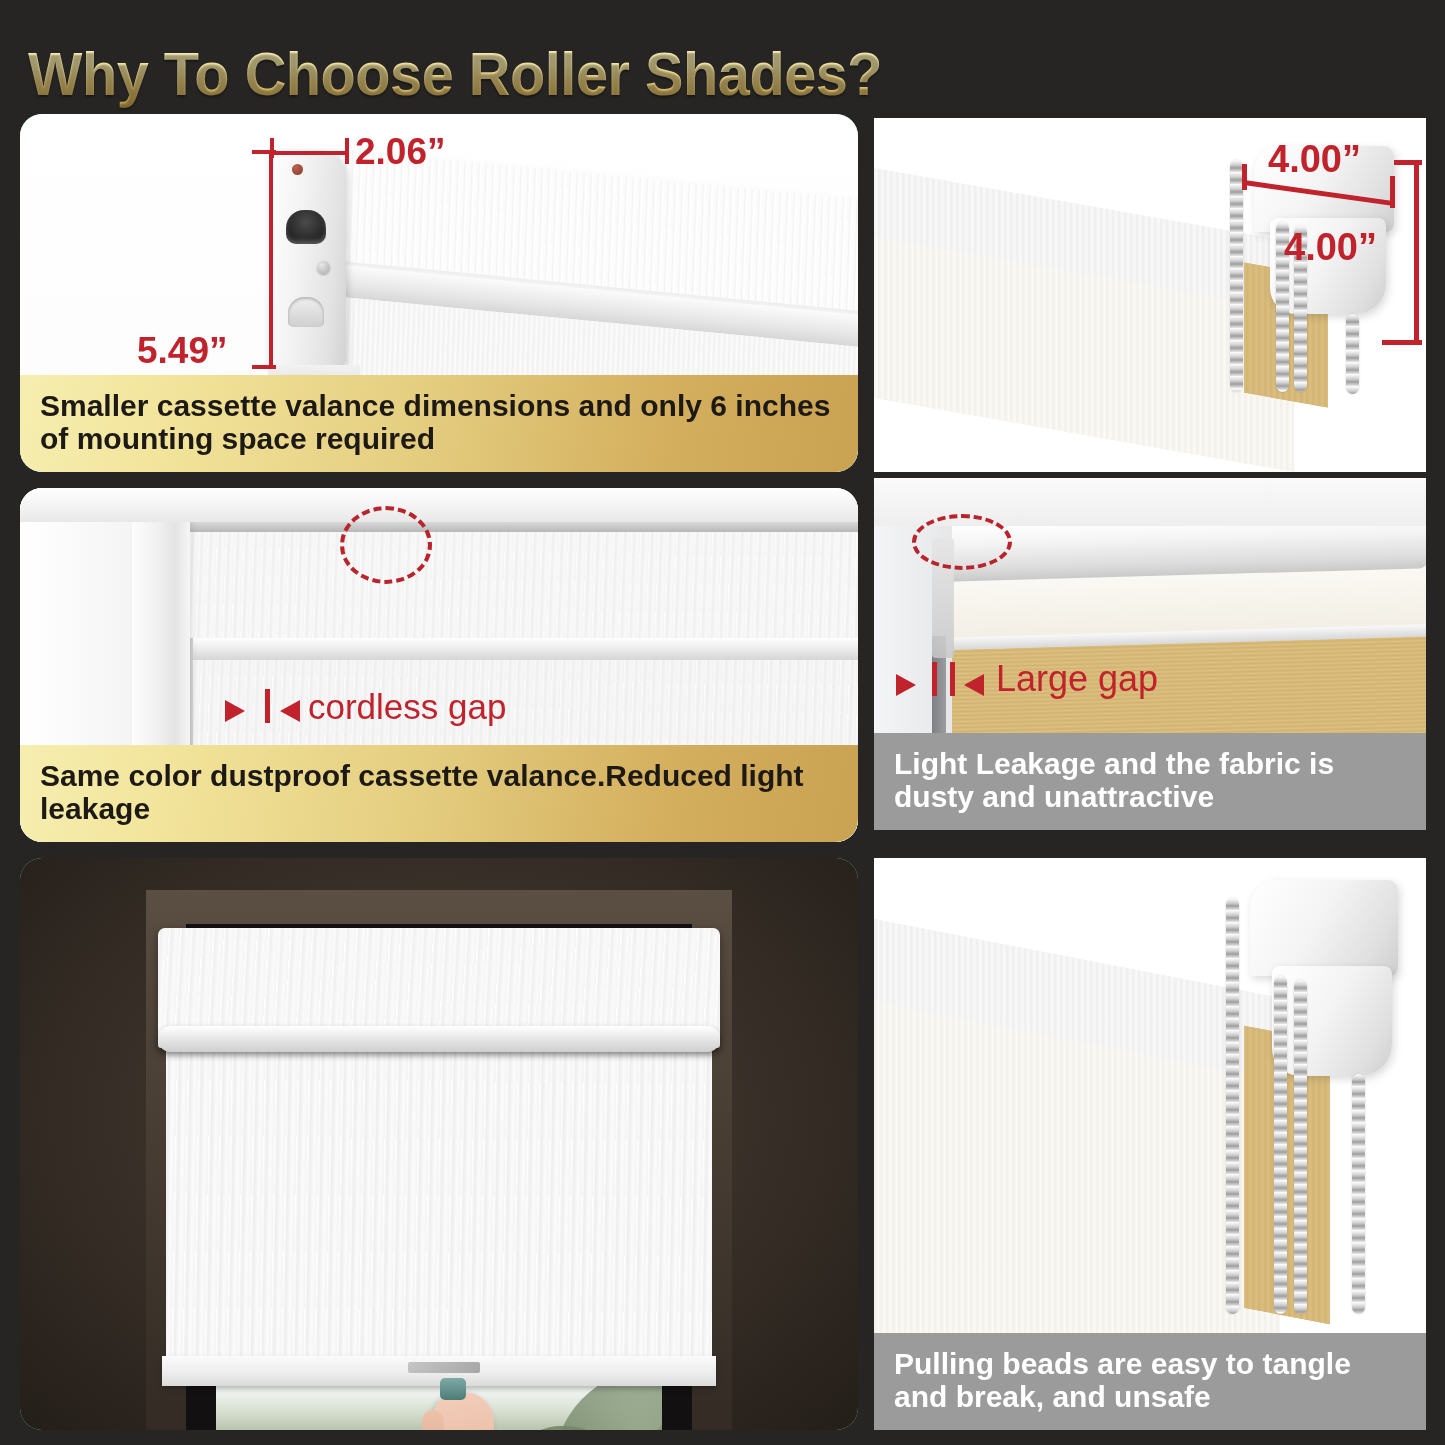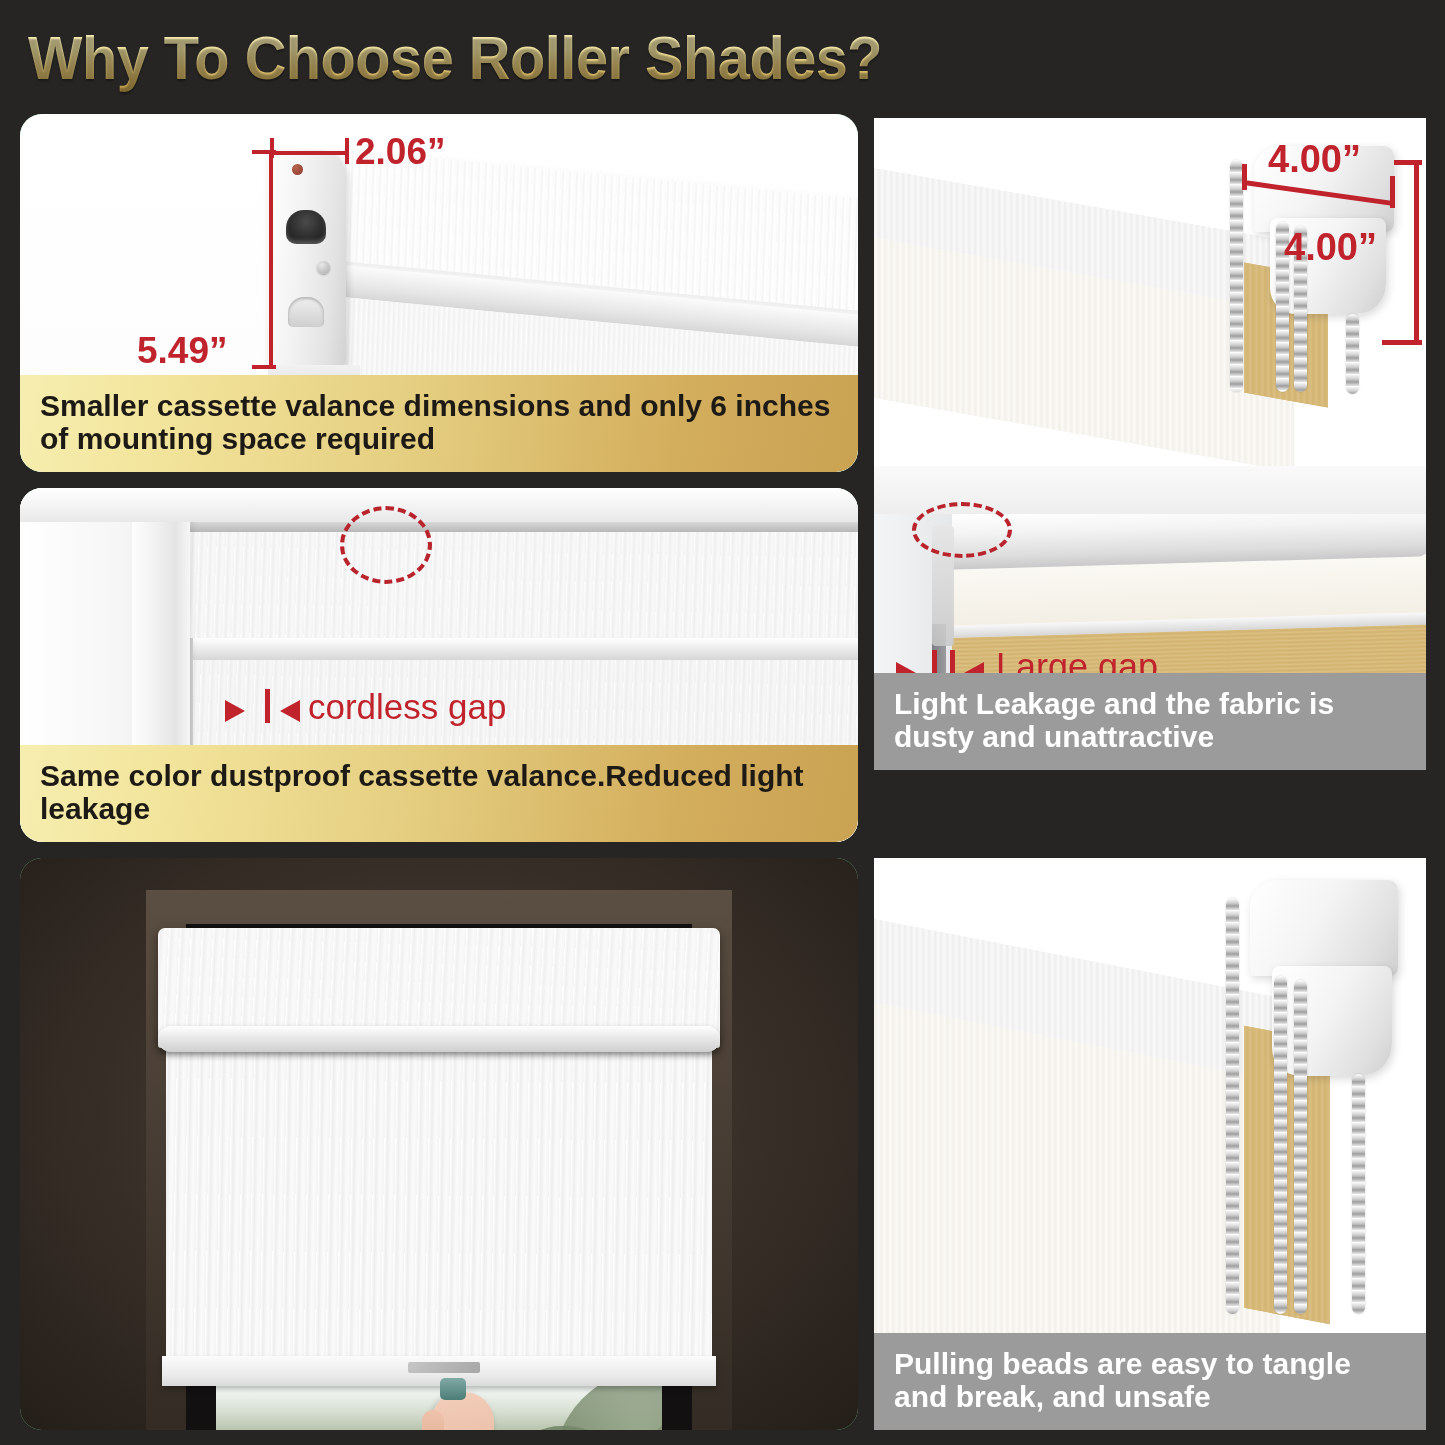--- a/index.html
+++ b/index.html
@@ -5,21 +5,21 @@
   * { margin:0; padding:0; box-sizing:border-box; }
   html,body { width:1445px; height:1445px; }
   body {
     background:#262523;
     font-family:"Liberation Sans", sans-serif;
     overflow:hidden;
     position:relative;
   }
 
   
-  .title-bar { position:absolute; left:0; top:0; width:1445px; height:108px; }
+  .title-bar { position:absolute; left:0; top:16px; width:1445px; height:108px; }
   .title-text {
     position:absolute; left:28px; top:22px;
     font-size:62px; font-weight:bold;
     letter-spacing:-0.5px;
     transform:scaleX(0.93); transform-origin:left top;
     background:linear-gradient(to bottom,#fdf3c4 0%,#f6e8a4 38%,#e3c878 62%,#c19c44 100%);
     -webkit-background-clip:text; background-clip:text;
     -webkit-text-fill-color:transparent; color:transparent;
     text-shadow:0 2px 2px rgba(0,0,0,0.35);
     white-space:nowrap;
@@ -312,21 +312,21 @@
       <div class="reddash" style="left:320px; top:18px; width:92px; height:78px;"></div>
 
       <div class="arrow-r" style="left:205px; top:212px;"></div>
       <div class="redline" style="left:245px; top:201px; width:5px; height:34px;"></div>
       <div class="arrow-l" style="left:260px; top:212px;"></div>
       <div class="redtxt" style="left:288px; top:199px; font-size:35px; font-weight:normal;">cordless gap</div>
     </div>
     <div class="cap gold">Same color dustproof cassette valance.Reduced light leakage</div>
   </div>
 
-  <div class="panel" style="left:874px; top:466px; width:552px; height:304px;">
+  <div class="panel" style="left:874px; top:478px; width:552px; height:352px;">
     <div class="pw">
       <div class="p4-bg"></div>
       <div class="p4-fabt"></div>
       <div class="p4-lip"></div>
       <div class="p4-fabw"></div>
       <div class="p4-tube"></div>
       <div class="p4-gapbar"></div>
       <div class="p4-wall"></div>
       <div class="p4-clip"></div>
       <div class="p4-top"></div>

